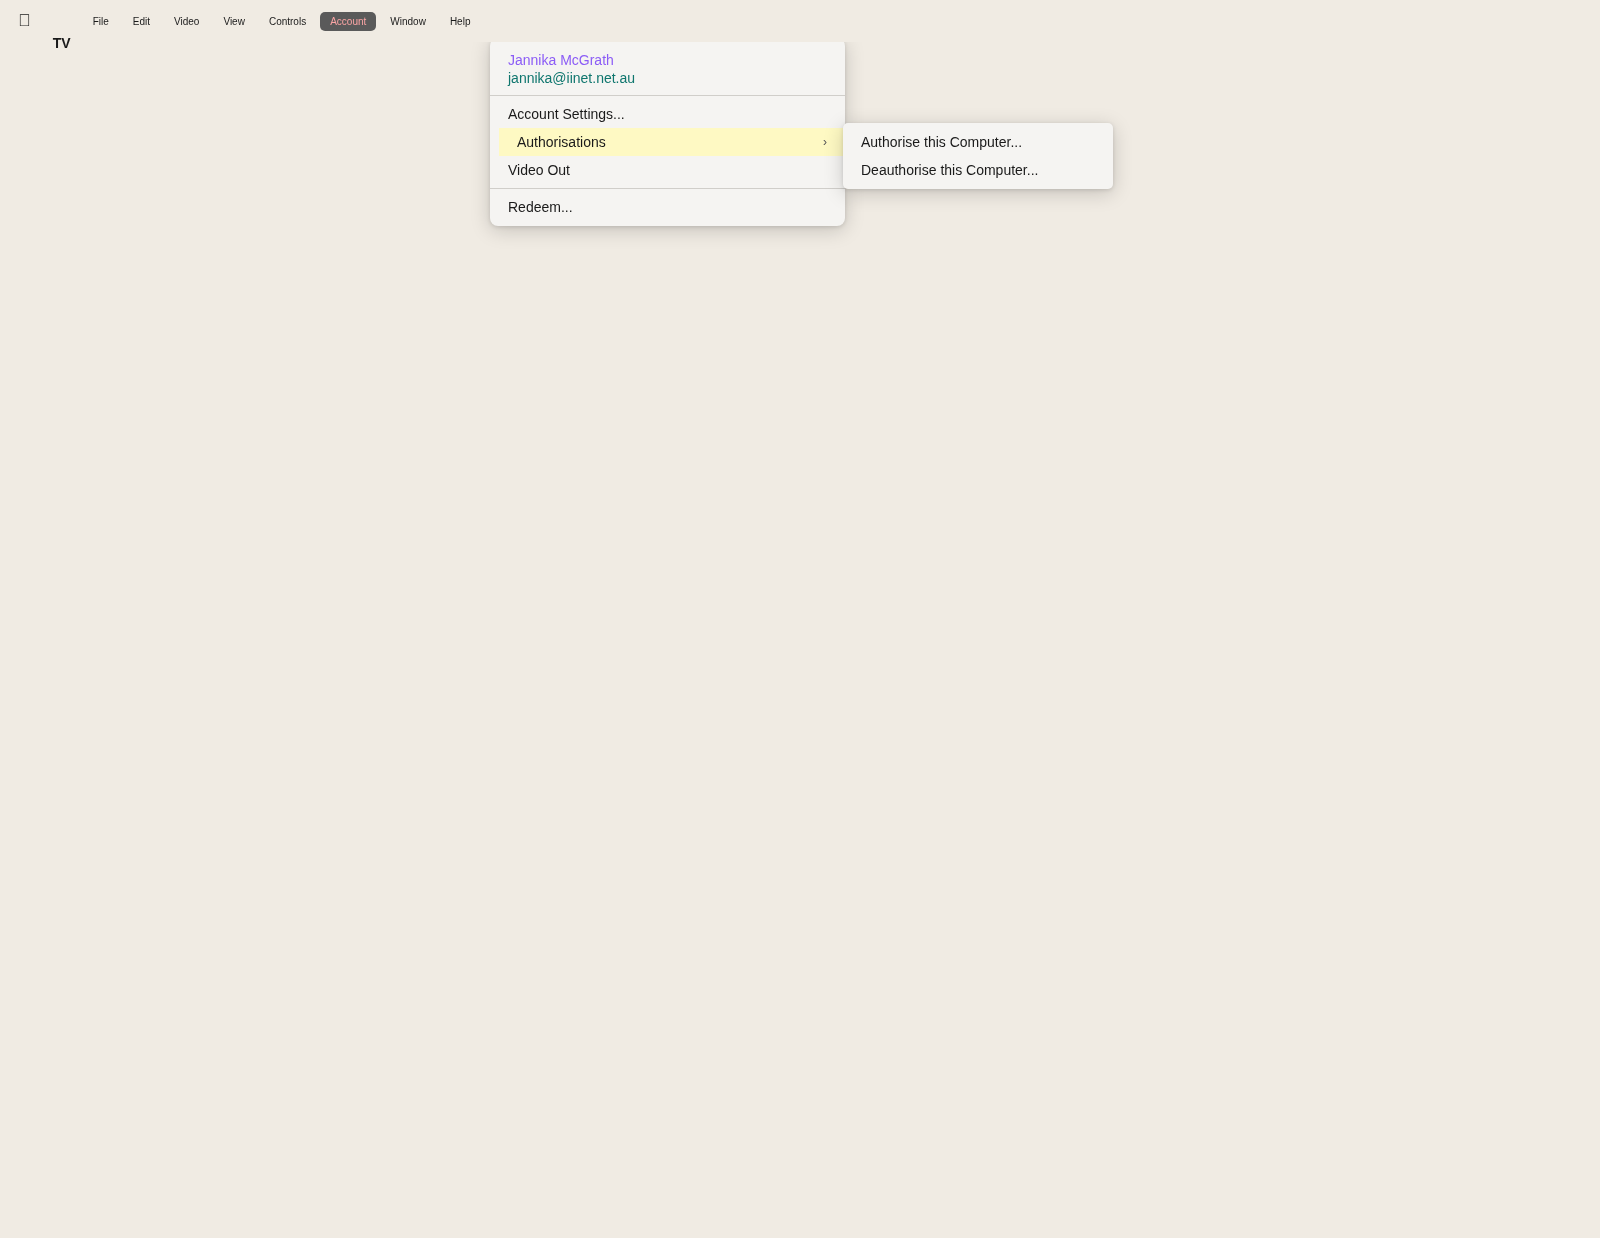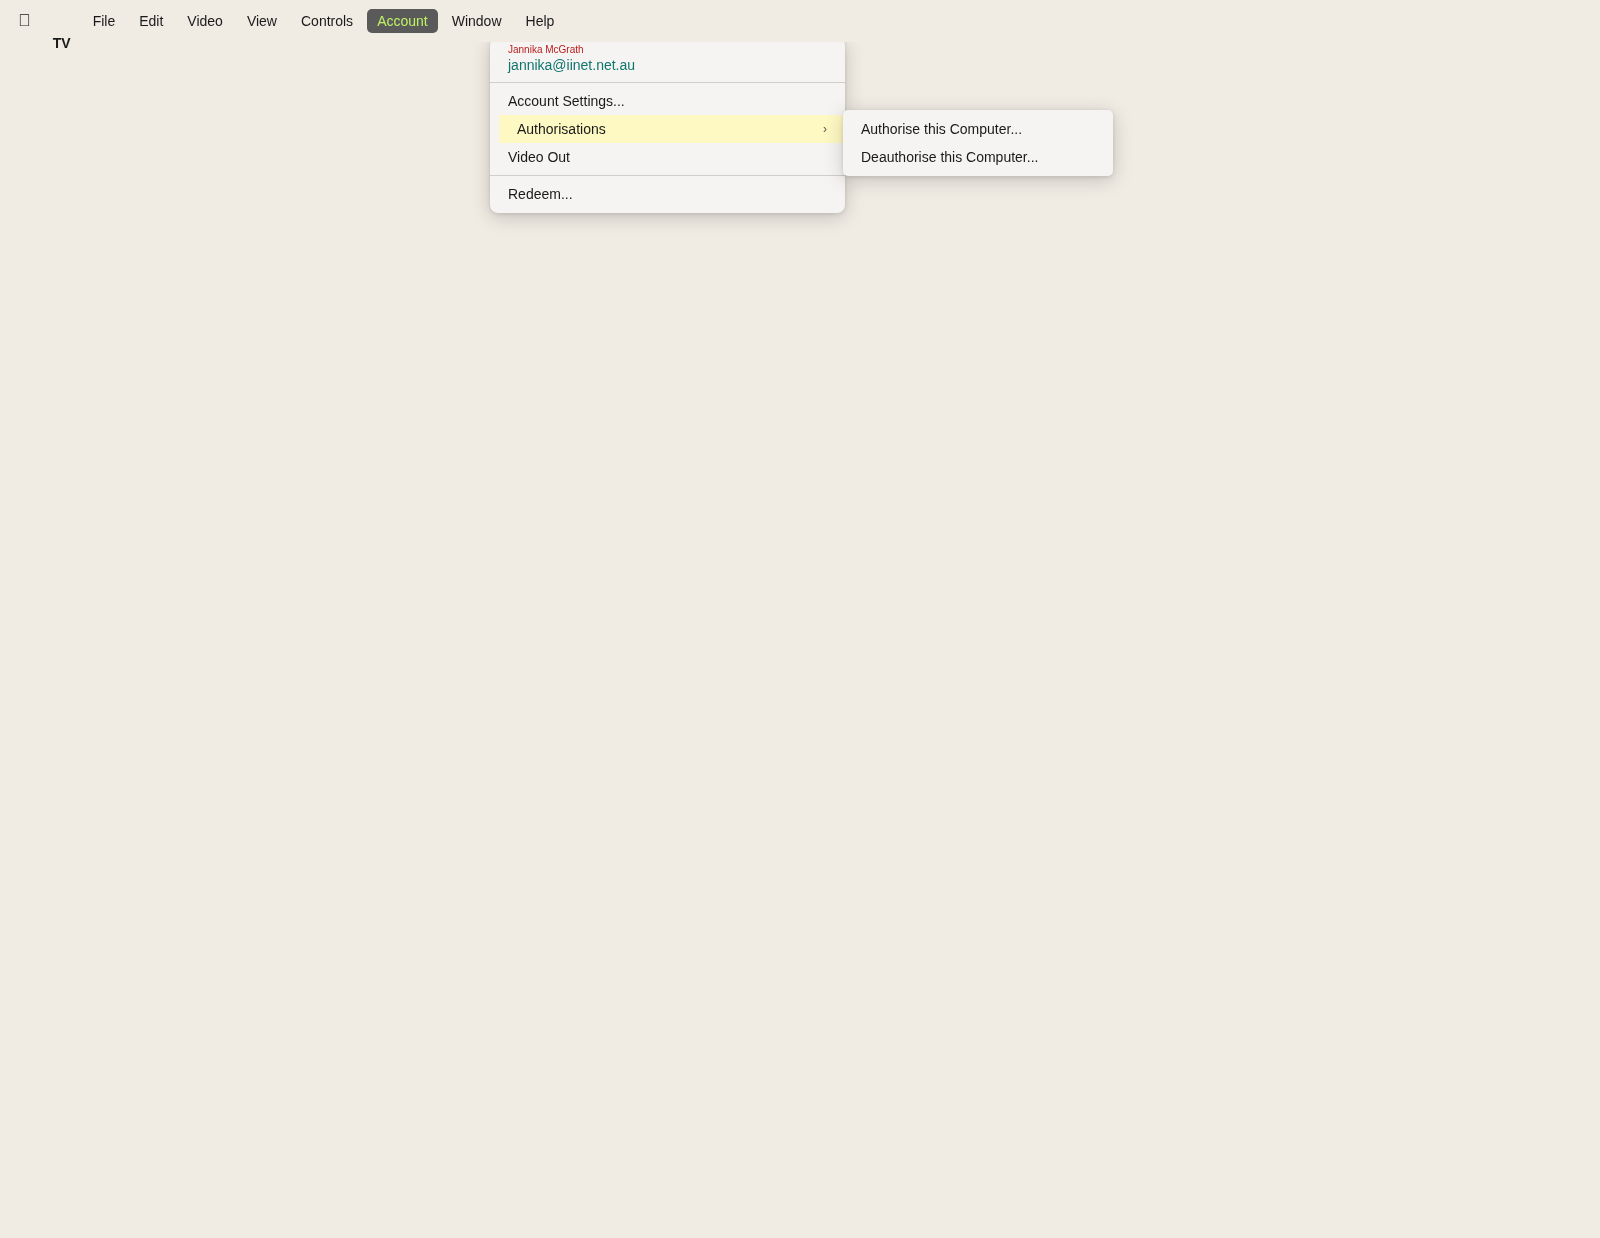--- a/index.html
+++ b/index.html
@@ -30,29 +30,29 @@
       align-items: center;
       padding: 0 8px;
       gap: 4px;
       z-index: 1000;
     }
 
     .menubar-item {
       padding: 4px 10px;
       border-radius: 5px;
       cursor: default;
-      font-size: 14px;
+      font-size: 10px;
       color: #1a1a1a;
       white-space: nowrap;
       user-select: none;
     }
 
     .menubar-item.active {
       background-color: #5a5a5a;
-      color: #bef264;
+      color: #fca5a5;
     }
 
     .apple-logo {
       font-size: 17px;
       padding: 4px 10px;
       cursor: default;
     }
 
     .tv-label {
       font-size: 14px;
@@ -95,23 +95,23 @@
       color: #555;
     }
 
     .menu-separator {
       height: 1px;
       background-color: #d0ceca;
       margin: 4px 0;
     }
 
     .menu-user-name {
-      padding: 1px 18px 1px 18px;
-      font-size: 10px;
-      color: #b91c1c;
+      padding: 9px 18px 1px 18px;
+      font-size: 14px;
+      color: #8b5cf6;
       user-select: none;
     }
 
     .menu-user-email {
       padding: 1px 18px 5px 18px;
       font-size: 14px;
       color: #0f766e;
       user-select: none;
     }
 

